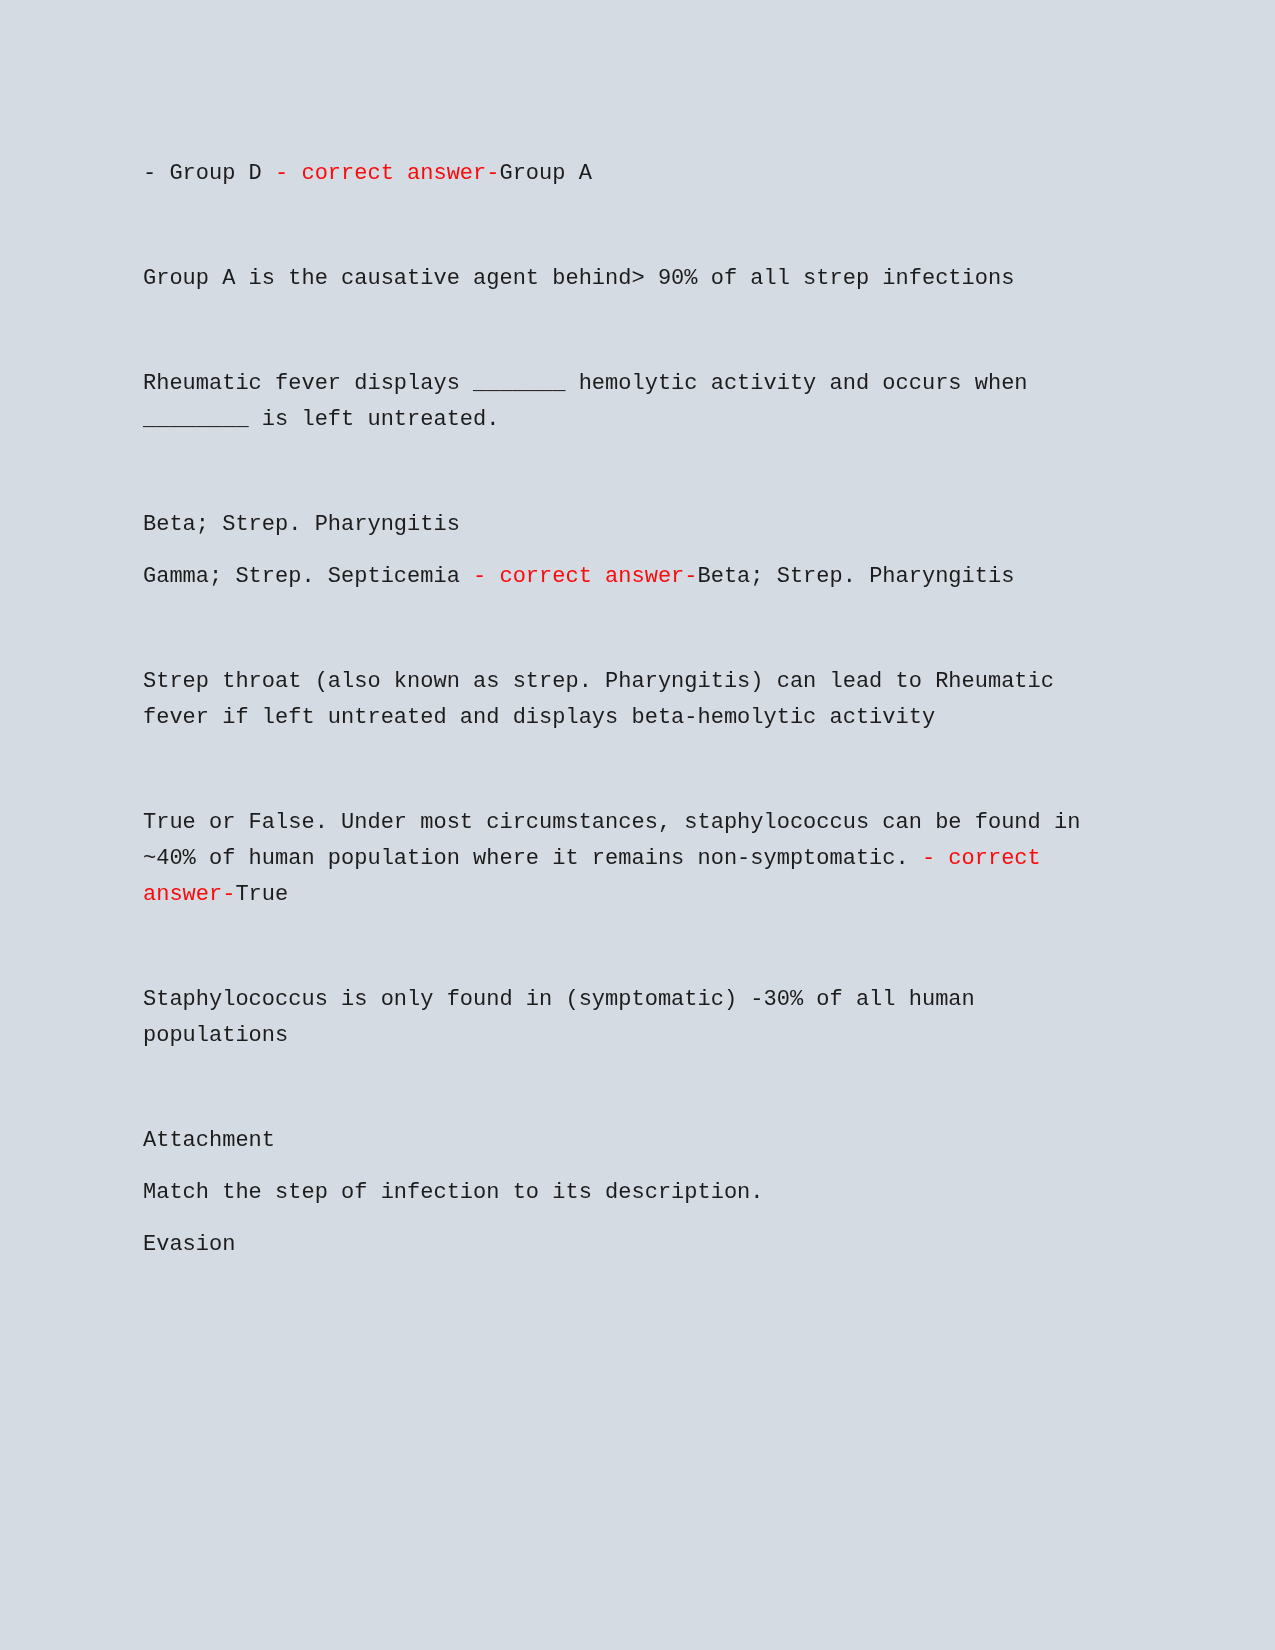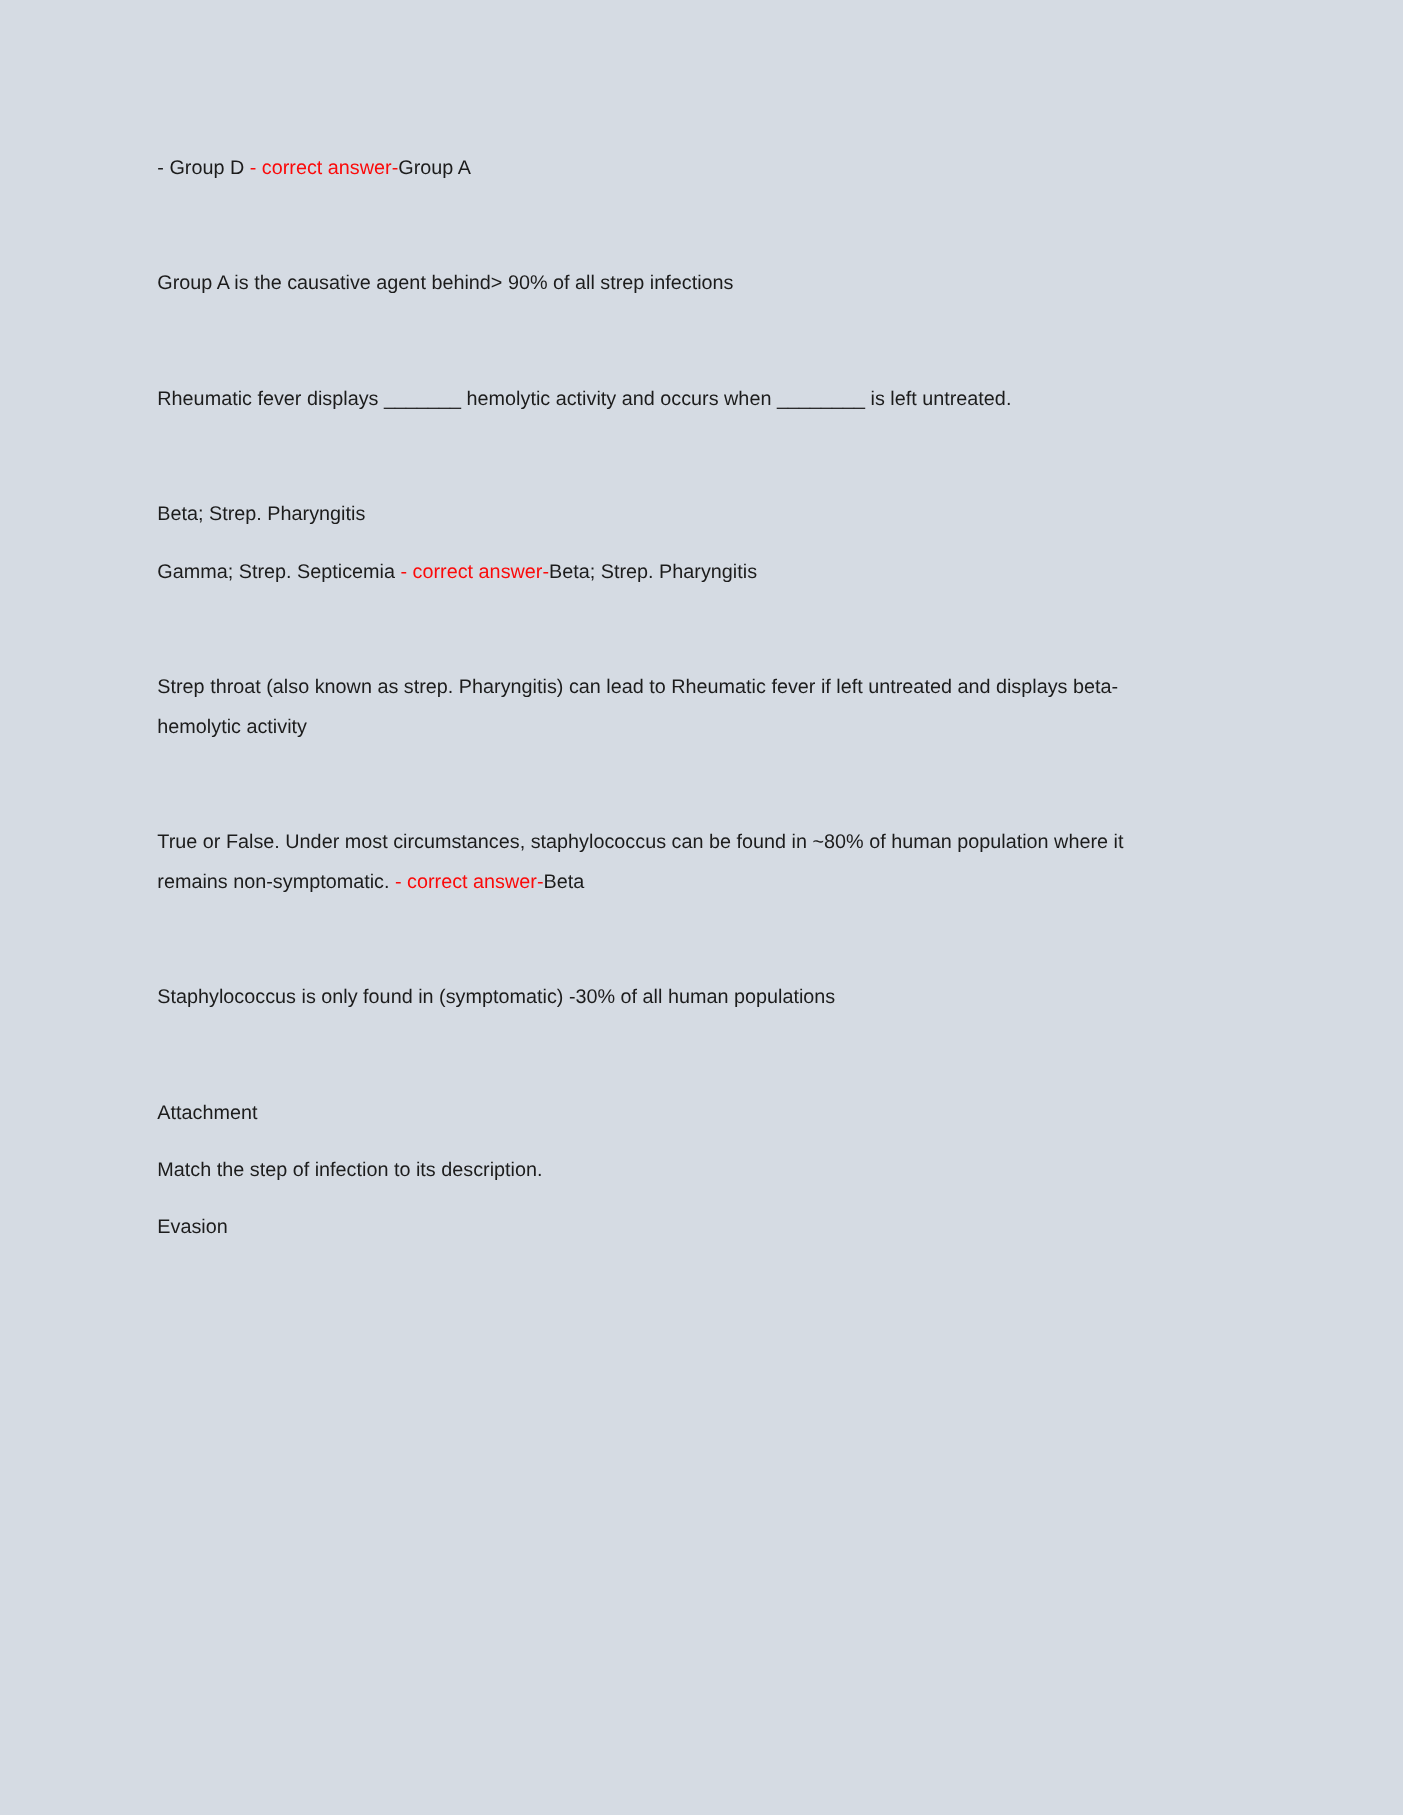--- a/index.html
+++ b/index.html
@@ -15,44 +15,45 @@
   }
   .page {
     position: relative;
     width: 1275px;
     height: 1650px;
     background: var(--bg);
     overflow: hidden;
   }
   .doc-body {
     position: absolute;
-    top: 134px;
+    top: 156px;
     left: 143px;
     width: 940px;
     color: var(--ink);
-    font-size: 18px;
+    font-size: 22px;
     line-height: 36px;
+    font-family: Liberation Mono, monospace;
   }
   .para { margin: 0; }
   .para.gap-large { margin-bottom: 69px; }
   .para.gap-small { margin-bottom: 16px; }
   .para.gap-none  { margin-bottom: 0; }
   .run { color: var(--ink); }
   .run.answer { color: var(--red); }
 </style>
 </head>
 <body>
 
 <div class="page">
   <div class="doc-body">
       <p class="para gap-large"><span class="run">- Group D </span><span class="run answer">- correct answer-</span><span class="run">Group A</span></p>
       <p class="para gap-large"><span class="run">Group A is the causative agent behind&gt; 90% of all strep infections</span></p>
       <p class="para gap-large"><span class="run">Rheumatic fever displays _______ hemolytic activity and occurs when ________ is left untreated.</span></p>
       <p class="para gap-small"><span class="run">Beta; Strep. Pharyngitis</span></p>
       <p class="para gap-large"><span class="run">Gamma; Strep. Septicemia </span><span class="run answer">- correct answer-</span><span class="run">Beta; Strep. Pharyngitis</span></p>
       <p class="para gap-large"><span class="run">Strep throat (also known as strep. Pharyngitis) can lead to Rheumatic fever if left untreated and displays beta-hemolytic activity</span></p>
-      <p class="para gap-large"><span class="run">True or False. Under most circumstances, staphylococcus can be found in ~80% of human population where it remains non-symptomatic. </span><span class="run answer">- correct answer-</span><span class="run">Beta</span></p>
+      <p class="para gap-large"><span class="run">True or False. Under most circumstances, staphylococcus can be found in ~40% of human population where it remains non-symptomatic. </span><span class="run answer">- correct answer-</span><span class="run">True</span></p>
       <p class="para gap-large"><span class="run">Staphylococcus is only found in (symptomatic) -30% of all human populations</span></p>
       <p class="para gap-small"><span class="run">Attachment</span></p>
       <p class="para gap-small"><span class="run">Match the step of infection to its description.</span></p>
       <p class="para gap-none"><span class="run">Evasion</span></p>
     </div>
 </div>
 
 </body></html>

